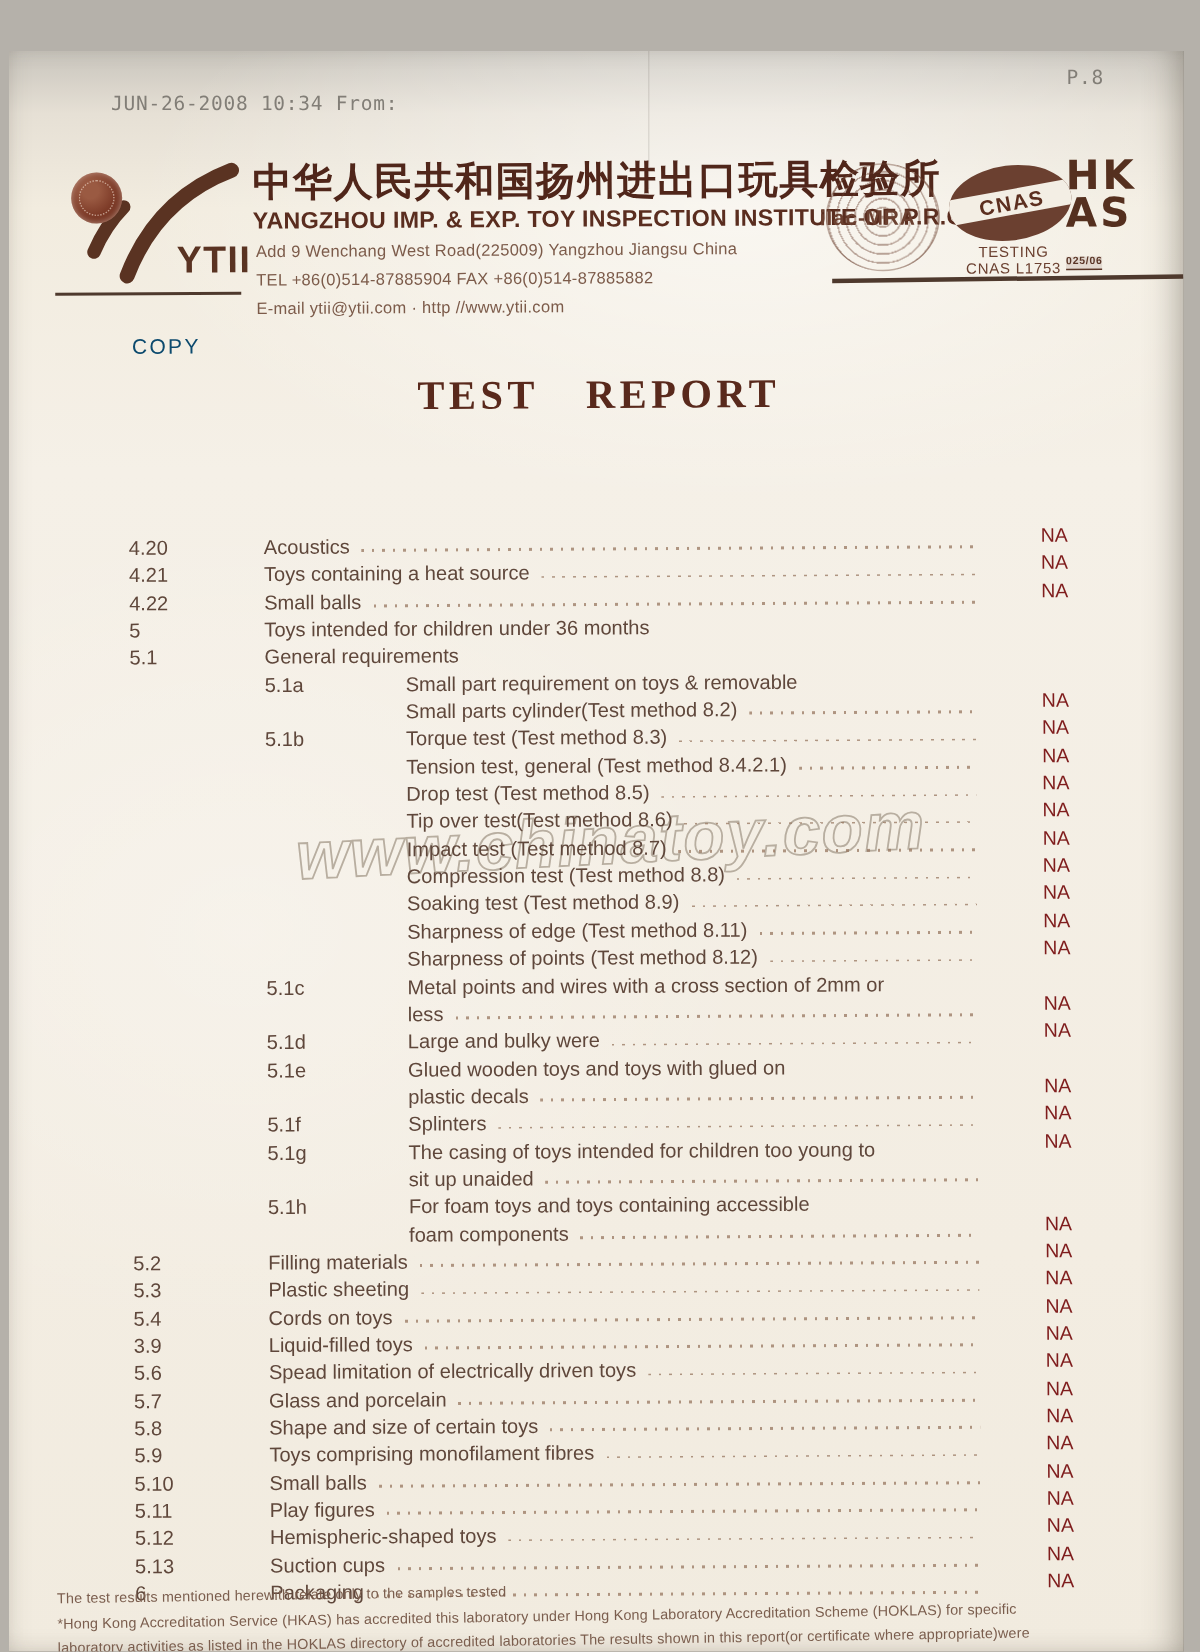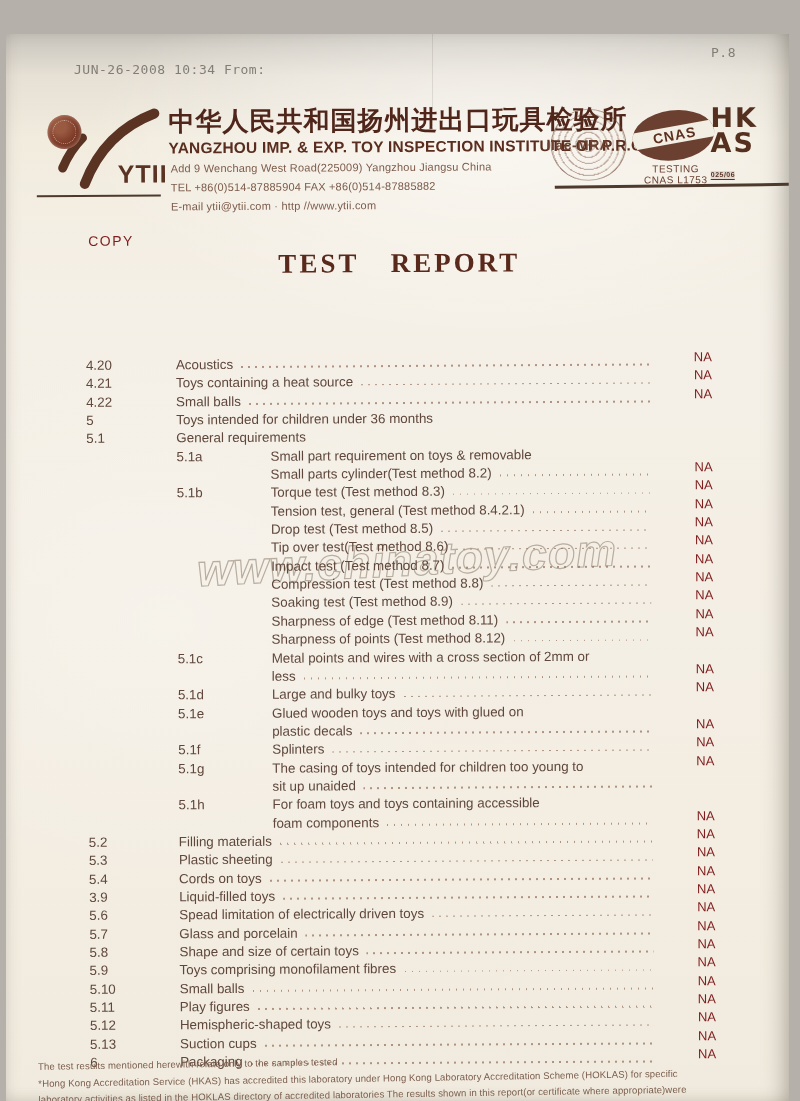--- a/index.html
+++ b/index.html
@@ -44,21 +44,21 @@
     border:1px solid rgba(107,64,48,.4);}
   .ilac-label{position:absolute;left:548px;top:138px;width:84px;font-size:14px;font-weight:bold;color:#6b4030;letter-spacing:.5px;}
   .cnas{position:absolute;left:634px;top:112px;width:82px;height:50px;border-radius:50%;background:#6b4030;transform:rotate(-7deg);overflow:hidden;}
   .cnas-band{position:absolute;left:-4px;top:16px;width:92px;height:17px;background:#f3eee4;transform:rotate(-3deg);
     display:flex;align-items:center;justify-content:center;font-size:14px;font-weight:bold;color:#5c2f1f;letter-spacing:1px;}
   .cnas-cap{position:absolute;width:110px;left:622px;text-align:center;font-size:10px;color:#6b4030;letter-spacing:.5px;}
   .cnas-cap1{top:165px;} .cnas-cap2{top:176px;}
   .hkas{position:absolute;left:712px;top:108px;font-weight:900;font-size:27px;line-height:.92;color:#55301f;letter-spacing:2px;font-family:"DejaVu Sans", sans-serif;white-space:pre-line;}
   .hkas-cap{position:absolute;left:712px;top:173px;font-size:7px;font-weight:bold;color:#5a3526;border-bottom:1px solid #5a3526;letter-spacing:.5px;padding-bottom:1px;background:rgba(90,53,38,.12);}
 
-  .copy{position:absolute;left:89px;top:231px;font-size:14px;color:#7f1d1d;letter-spacing:1.5px;}
+  .copy{position:absolute;left:89px;top:221px;font-size:14px;color:#0c4a6e;letter-spacing:1.5px;}
   .title{position:absolute;left:0;top:248px;width:800px;text-align:center;
     font-family:"Liberation Serif", serif;font-weight:bold;font-size:27px;color:#59291c;
     letter-spacing:3px;word-spacing:22px;}
 
   .meta{position:absolute;left:575px;top:286px;font-size:15px;color:#684a3c;line-height:22px;}
   .meta .mrow{display:flex;}
   .meta .mlab{width:50px;}
   .meta .mval{white-space:nowrap;}
 
   
@@ -285,21 +285,21 @@
     <span class="c-desc">
       <span class="c-txt">less</span>
       <span class="c-lead"></span>
     </span>
     <span class="c-res">NA</span>
   </div>
         <div class="trow">
     <span class="c-num"></span>
     <span class="c-sub">5.1d</span>
     <span class="c-desc">
-      <span class="c-txt">Large and bulky toys</span>
+      <span class="c-txt">Large and bulky were</span>
       <span class="c-lead"></span>
     </span>
     <span class="c-res">NA</span>
   </div>
         <div class="trow">
     <span class="c-num"></span>
     <span class="c-sub">5.1e</span>
     <span class="c-desc">
       <span class="c-txt">Glued wooden toys and toys with glued on</span>
 

